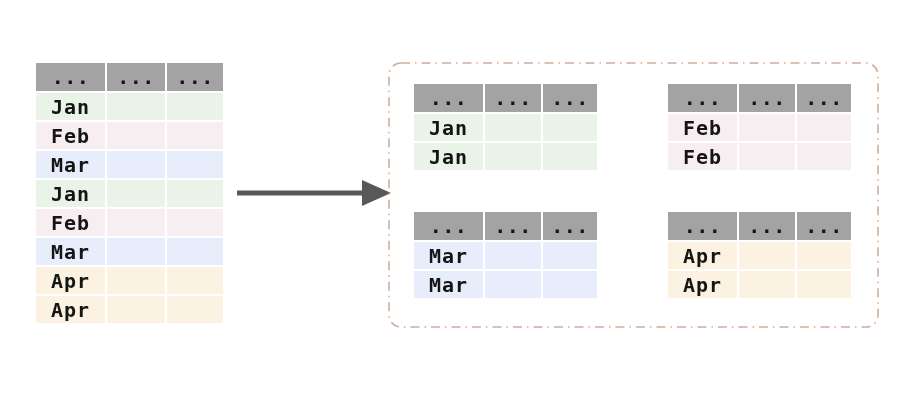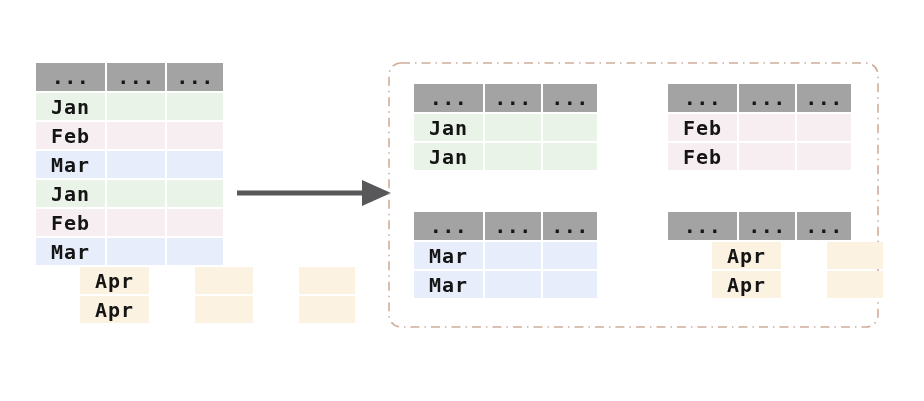--- a/index.html
+++ b/index.html
@@ -39,21 +39,21 @@
   .src .c2 { width: 58px; }
   .src .c3 { width: 56px; }
   
   .grp .c1 { width: 69px; }
   .grp .c2 { width: 56px; }
   .grp .c3 { width: 54px; }
 
   .r-jan .cell { background: var(--jan); }
   .r-feb .cell { background: var(--feb); }
   .r-mar .cell { background: var(--mar); }
-  .r-apr .cell { background: var(--apr); margin-left: 44px; }
+  .r-apr .cell { background: var(--apr); }
   .th .cell { background: var(--header-bg); }
 
   .src { left: 36px; top: 63px; }
 
   .arrow-svg { position: absolute; left: 234px; top: 175px; }
 
   .group-panel {
     position: absolute;
     left: 388px;
     top: 62px;

